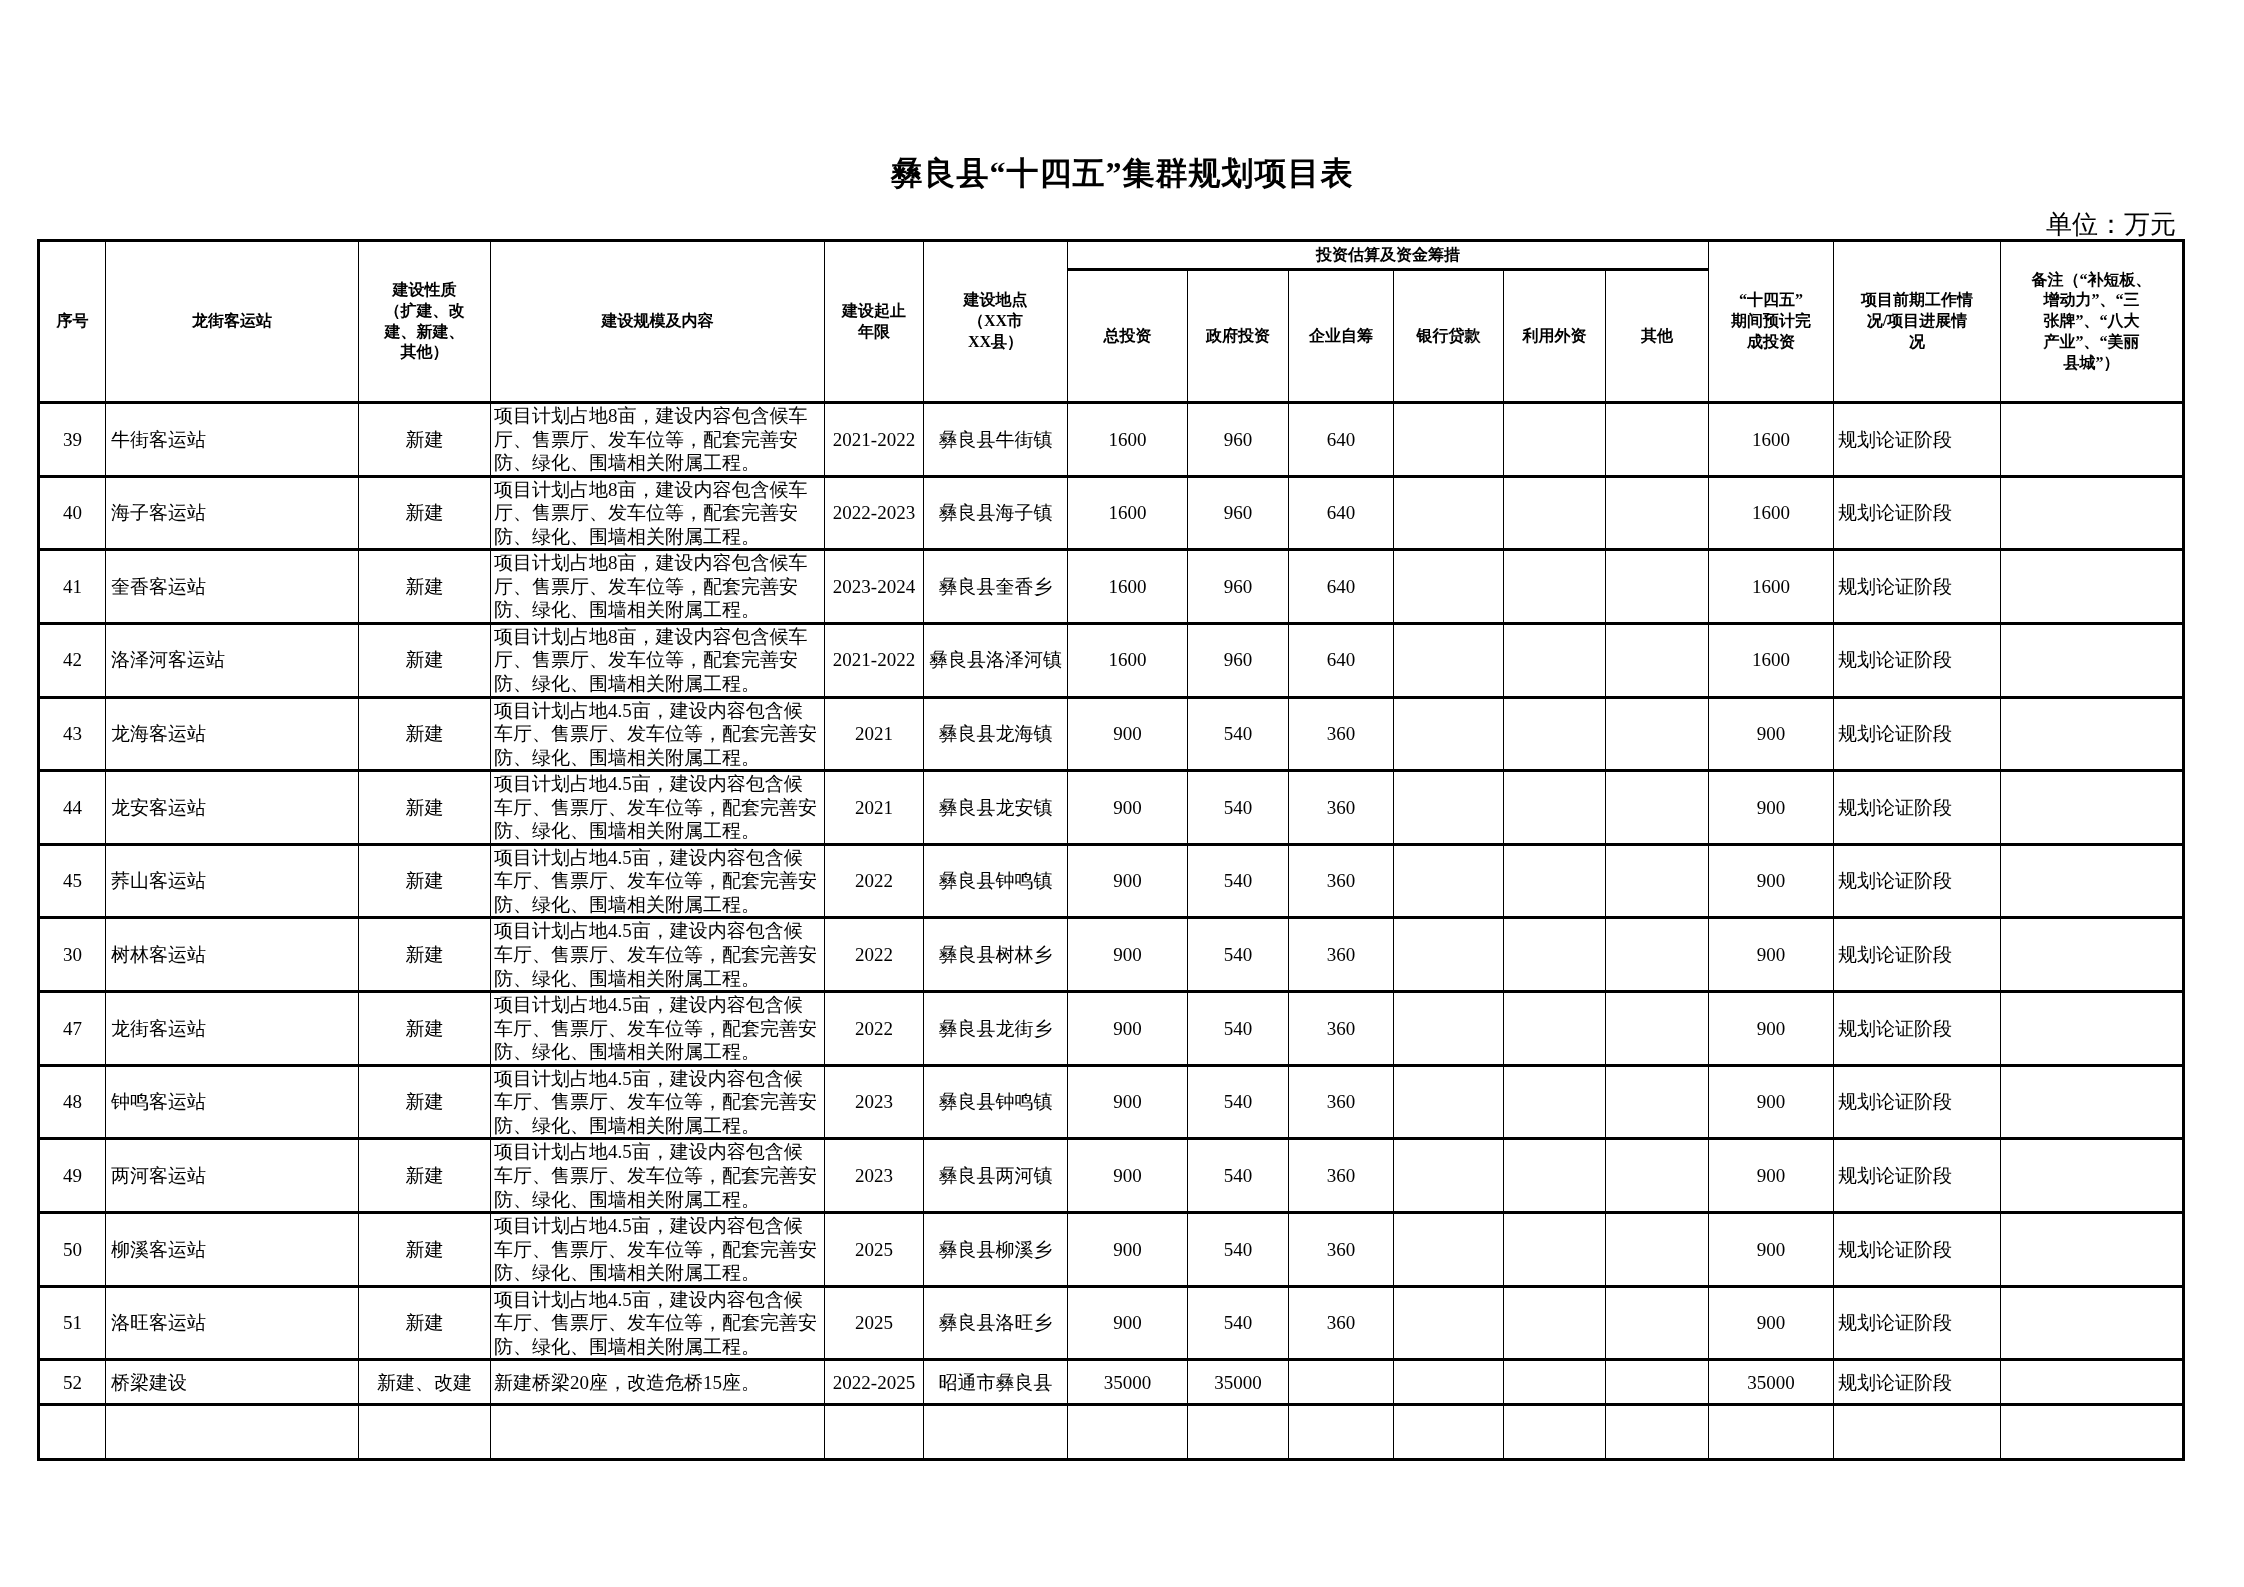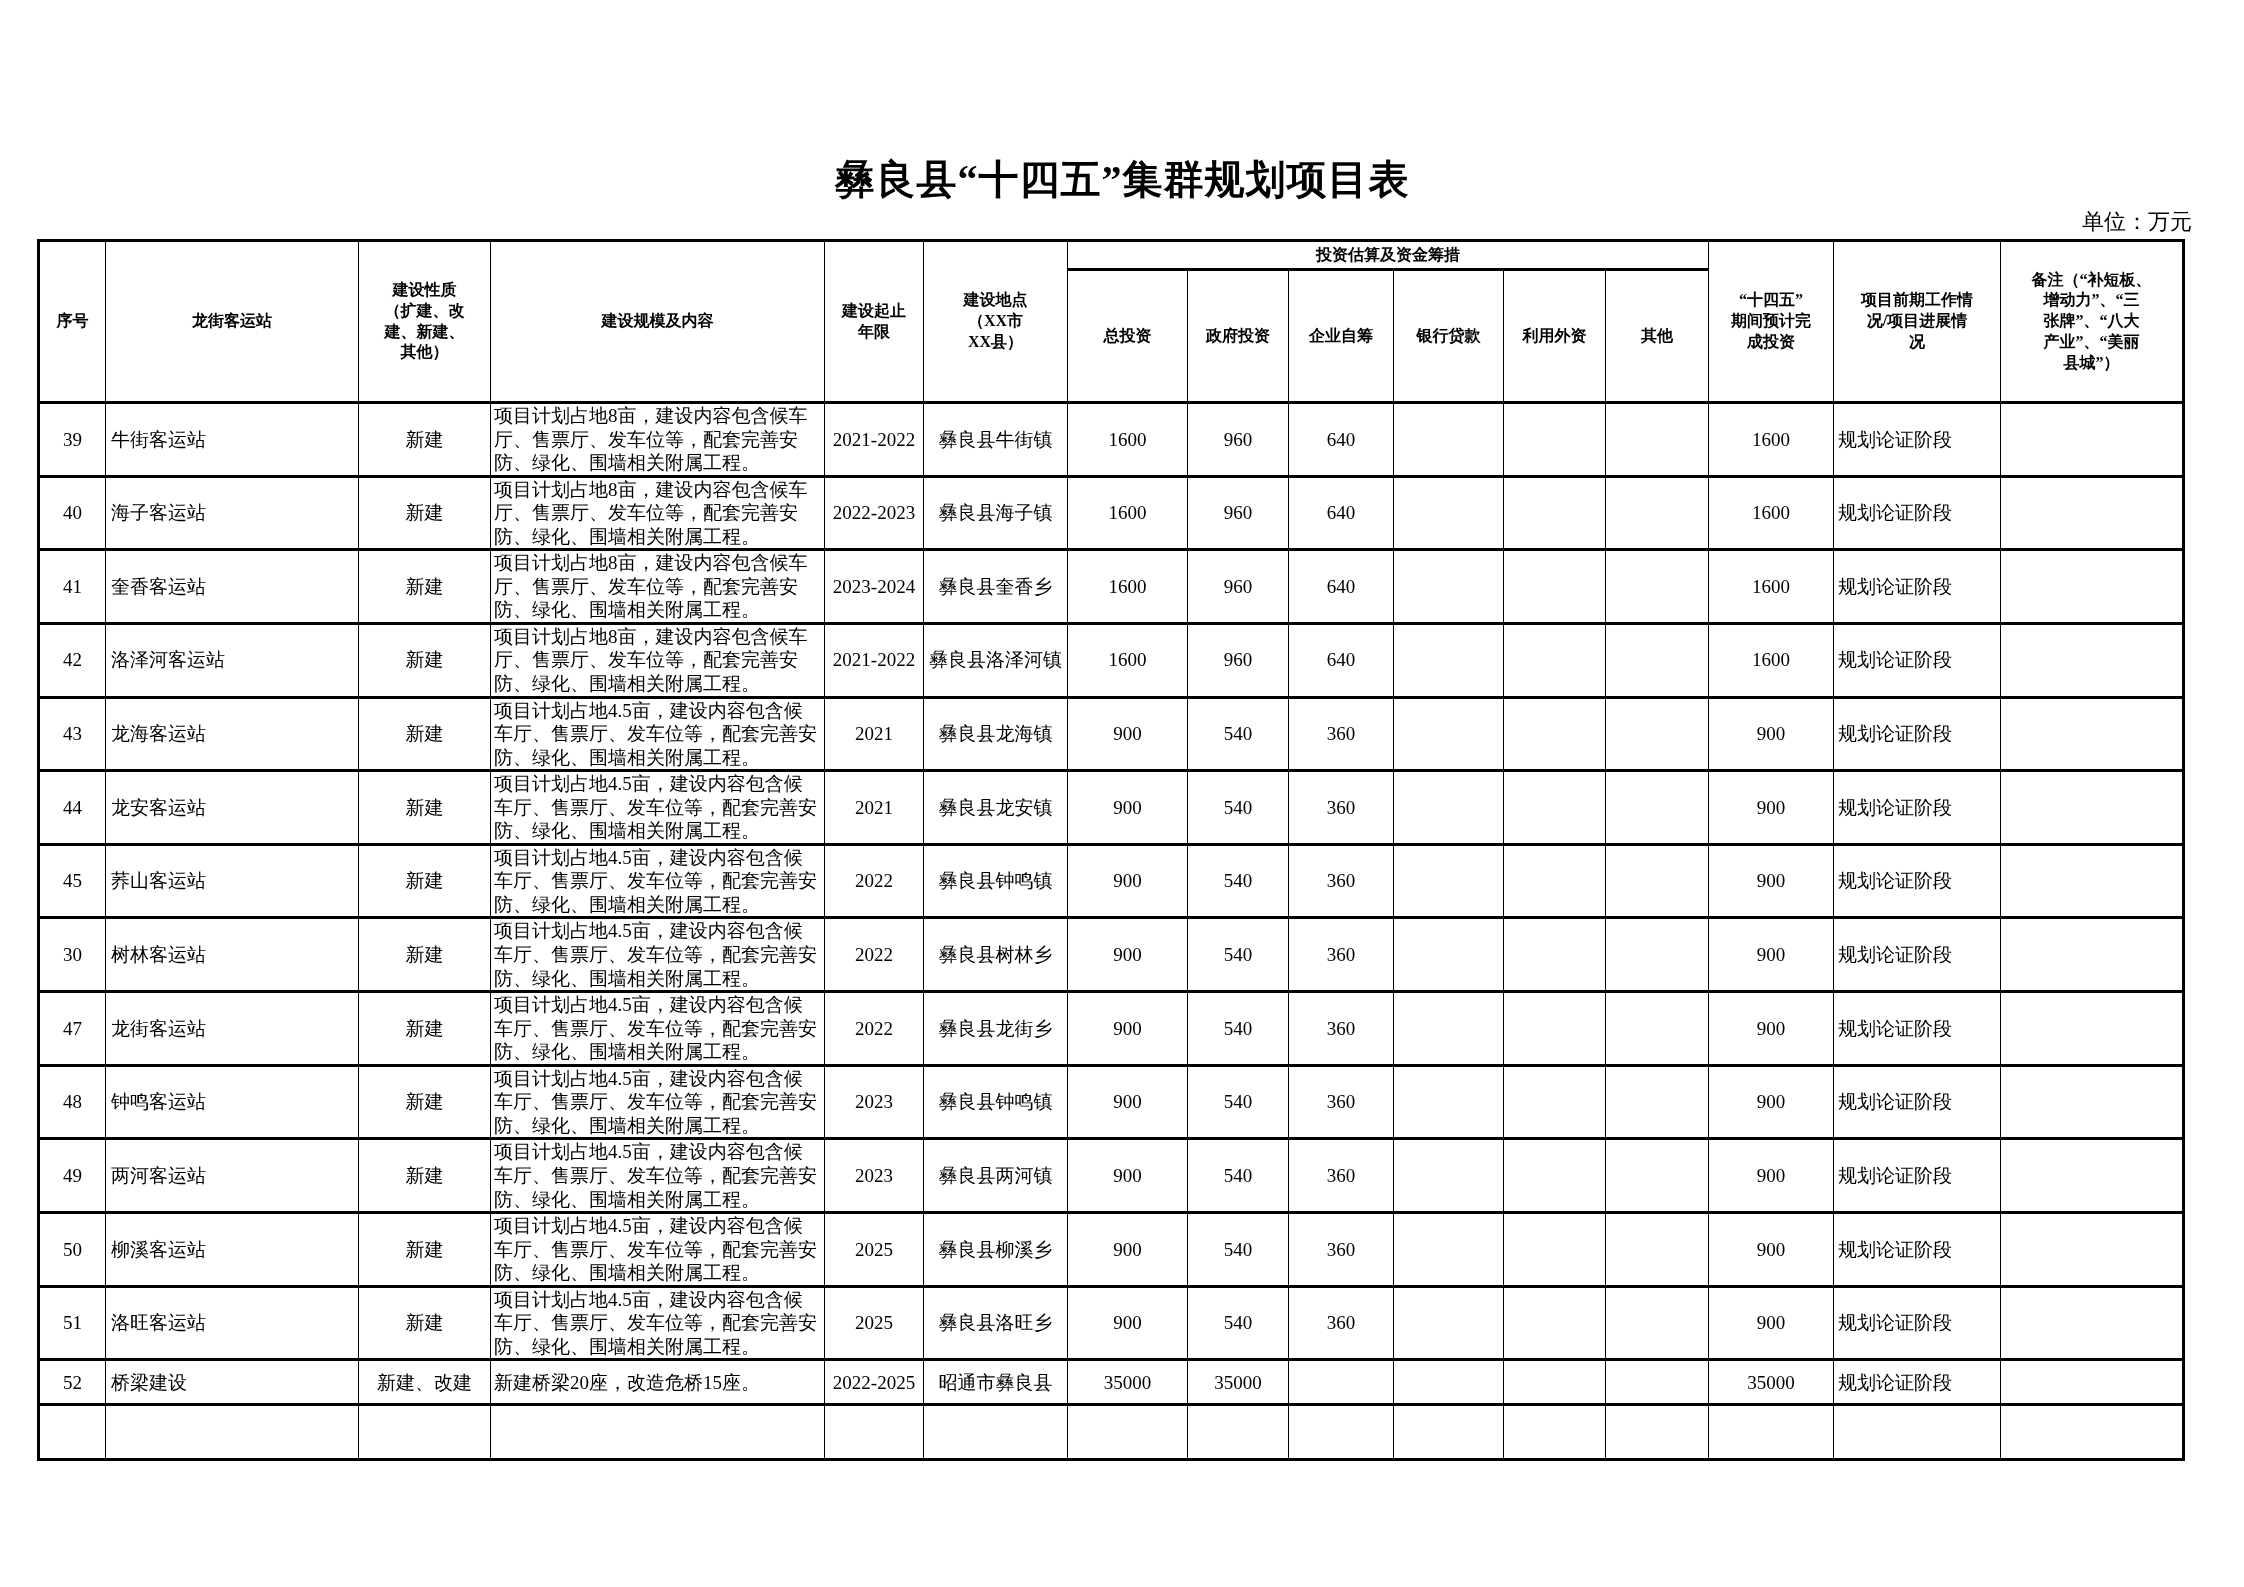--- a/index.html
+++ b/index.html
@@ -13,30 +13,30 @@
     position: relative;
     font-family: "Liberation Serif", "DejaVu Serif", serif;
     color: #000;
   }
   .doc-title {
     position: absolute;
     top: 152px;
     left: 0;
     width: 2244px;
     text-align: center;
-    font-size: 40px;
+    font-size: 32px;
     font-weight: bold;
     letter-spacing: 1px;
     white-space: nowrap;
   }
   .unit-label {
     position: absolute;
     top: 207px;
-    right: 52px;
-    font-size: 22px;
+    right: 68px;
+    font-size: 26px;
     white-space: nowrap;
   }
   table.project-table {
     position: absolute;
     left: 37px;
     top: 239px;
     width: 2145px;
     border-collapse: collapse;
     table-layout: fixed;
     border: 3px solid #000;

